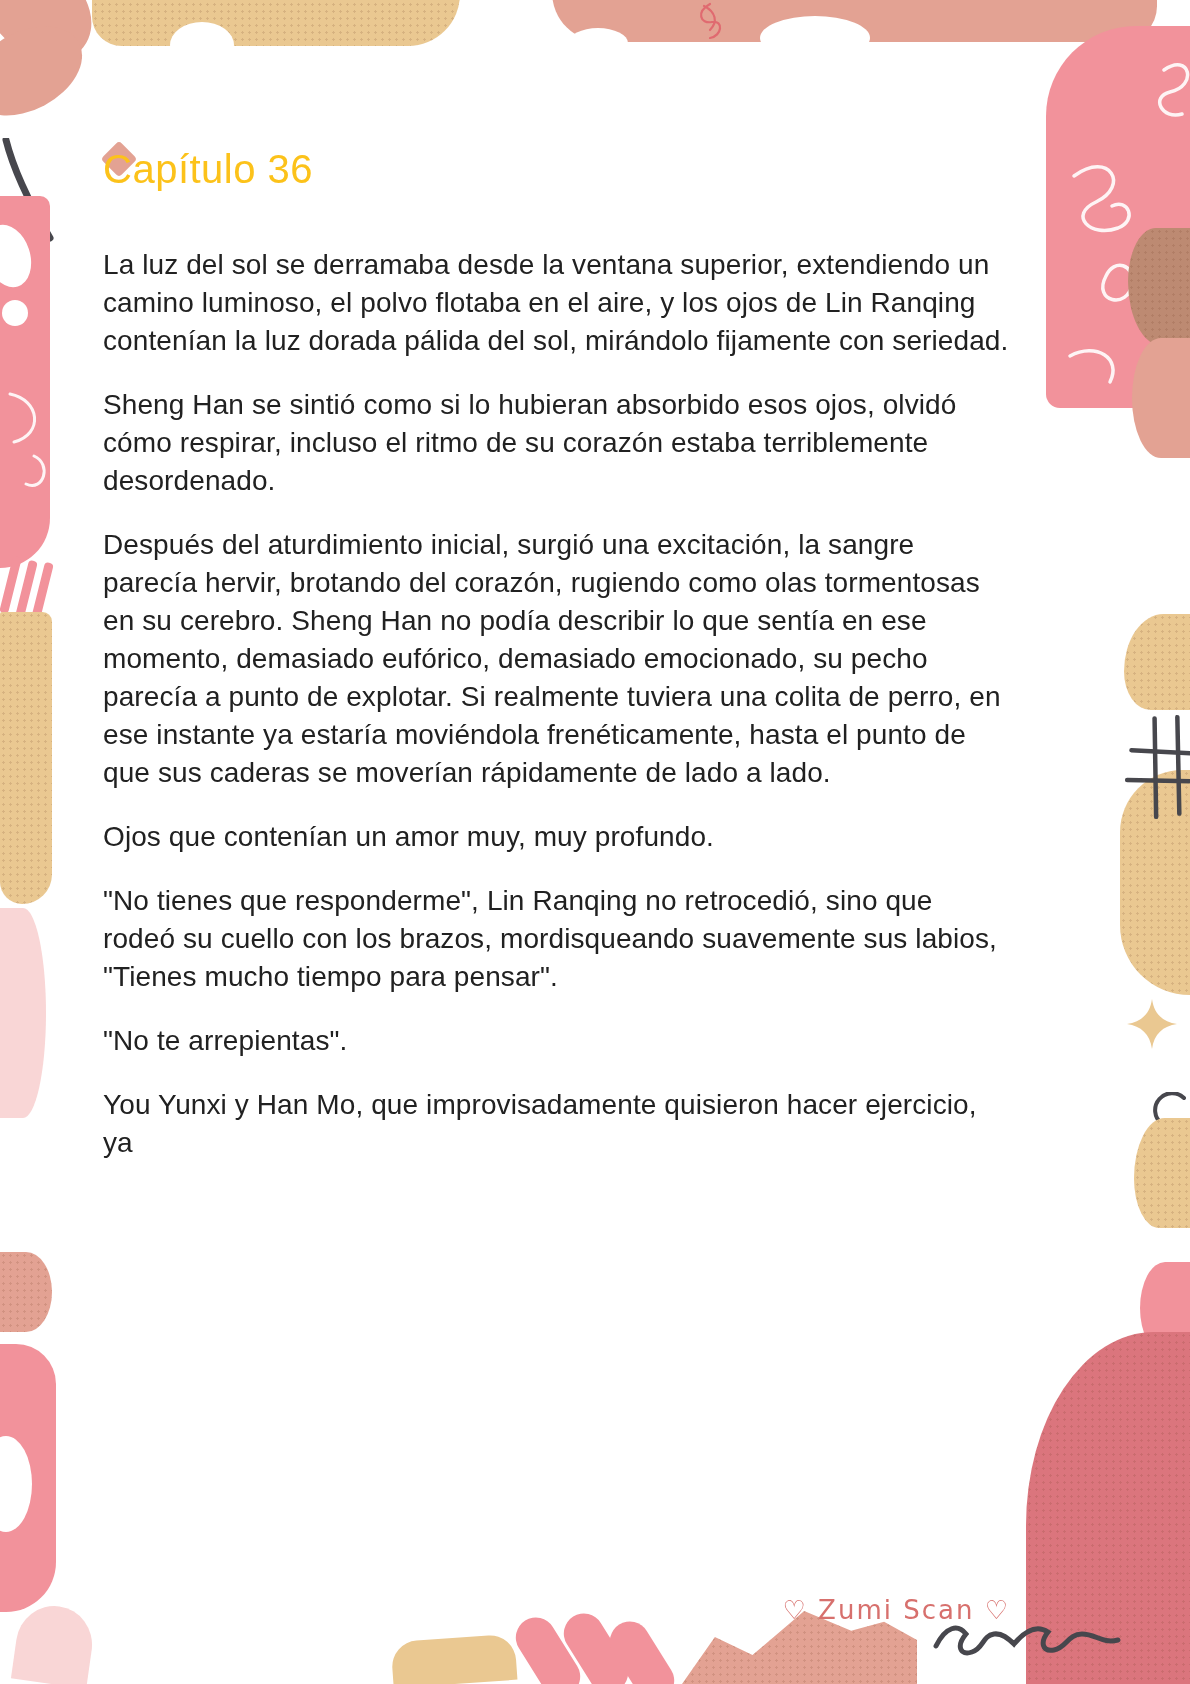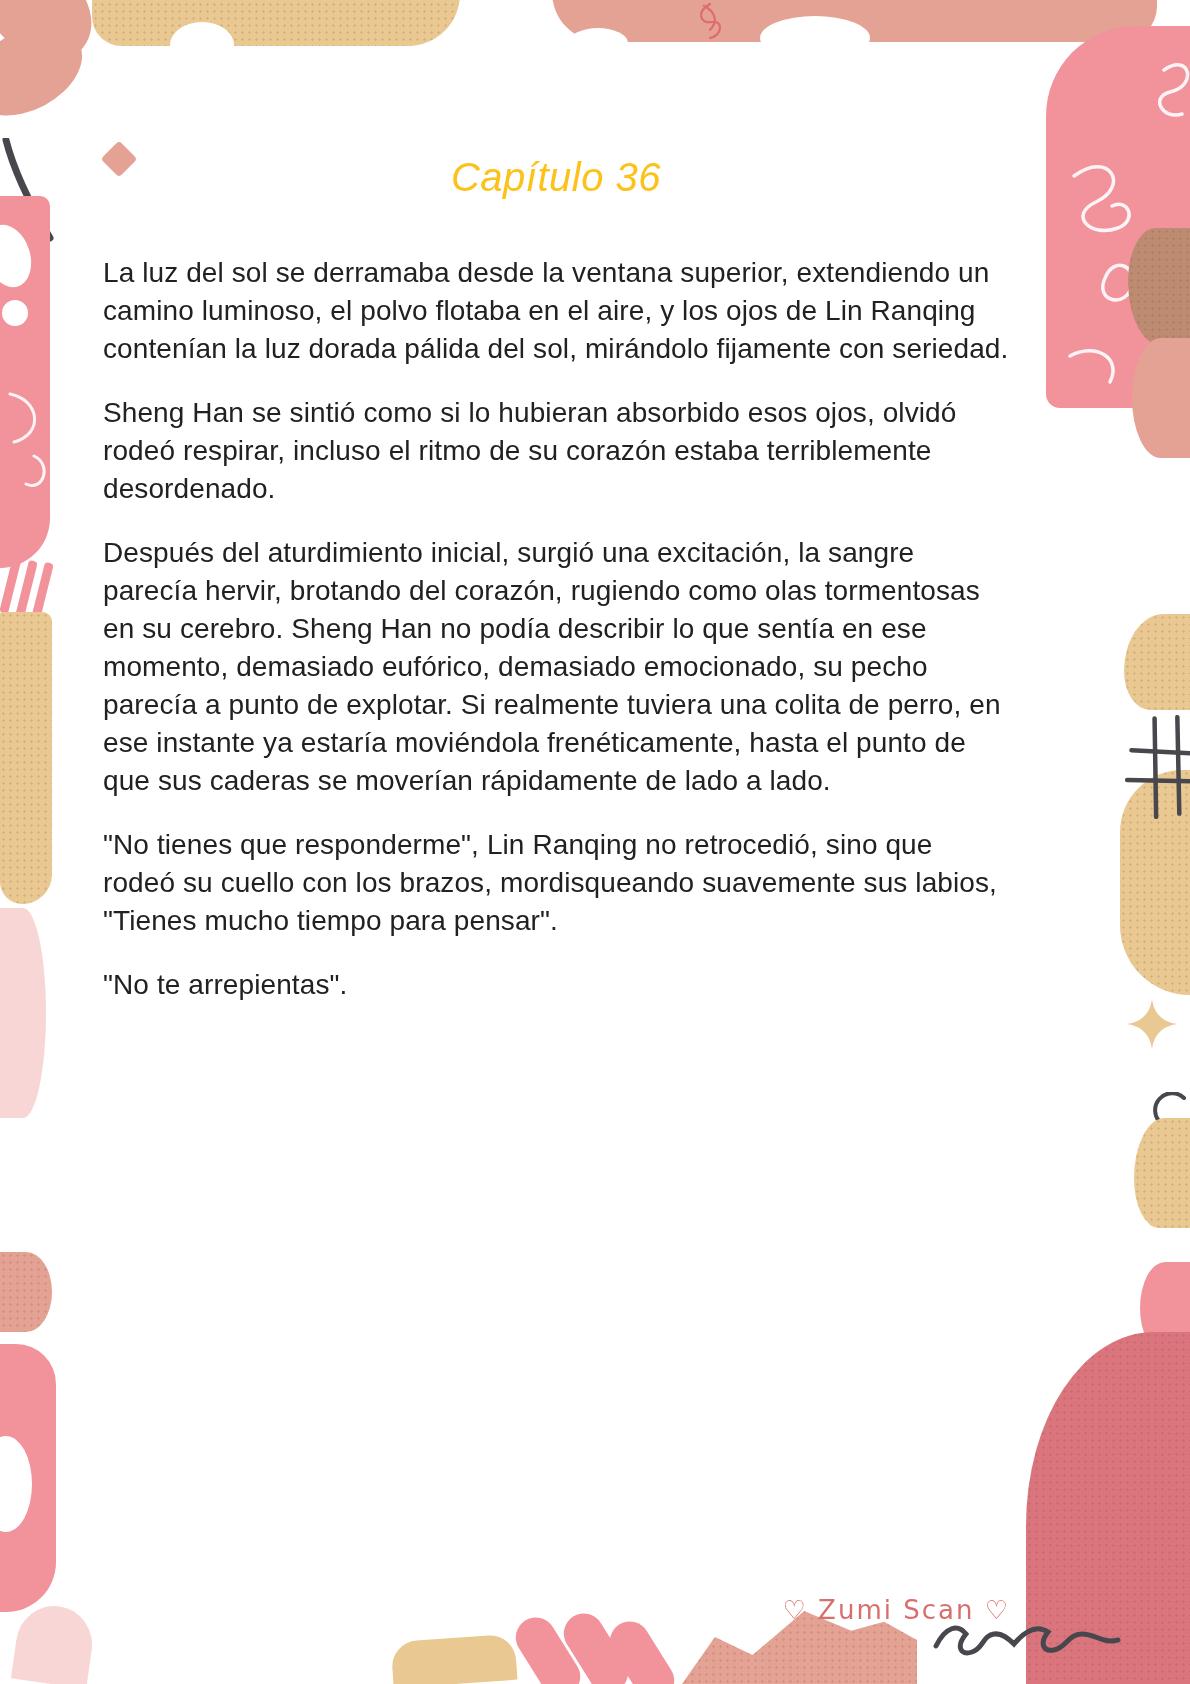--- a/index.html
+++ b/index.html
@@ -18,22 +18,22 @@
   .c-brown{background:var(--brown);} .c-redpink{background:var(--red-pink);}
   .c-white{background:#ffffff;}
   .speckle{background-image:radial-gradient(rgba(110,60,35,0.16) 1.2px, transparent 1.4px); background-size:7px 7px;}
   .sketch{color:var(--sketch-gray);} .reddoodle{color:var(--doodle-red);} .whitedoodle{color:#ffffff;}
   svg{display:block;}
 
   .content{
     position:absolute; left:103px; top:144px; width:906px; z-index:2;
   }
   .title{
-    margin:8px; font-size:40px; line-height:50px; font-weight:400;
-    color:var(--title-gold); text-align:center; letter-spacing:0.5px;font-style:italic;
+    margin:0; font-size:40px; line-height:50px; font-weight:400;
+    color:var(--title-gold); text-align:left; letter-spacing:0.5px;
   }
   .paragraphs{margin-top:52px;}
   .paragraphs p{
     margin:0 0 26px 0; font-size:28px; line-height:38px; color:var(--body-text);
     letter-spacing:0.1px;
   }
   .watermark{
     position:absolute; right:180px; top:1558px; z-index:3;
     font-family:"DejaVu Sans", sans-serif; font-size:26px; letter-spacing:2px;
     color:var(--watermark-coral);
@@ -119,22 +119,24 @@
     <div class="c-pink" style="left:528px; top:1614px; width:40px; height:86px; border-radius:20px; transform:rotate(-32deg);"></div>
     <div class="c-pink" style="left:576px; top:1610px; width:40px; height:86px; border-radius:20px; transform:rotate(-32deg);"></div>
     <div class="c-pink" style="left:622px; top:1618px; width:40px; height:86px; border-radius:20px; transform:rotate(-32deg);"></div>
     <div class="c-tan" style="left:392px; top:1638px; width:124px; height:46px; border-radius:26px 26px 0 0; transform:rotate(-4deg);"></div>
   </div>
 
   <main class="content">
     <h1 class="title">Capítulo 36</h1>
     <div class="paragraphs">
       <p>La luz del sol se derramaba desde la ventana superior, extendiendo un camino luminoso, el polvo flotaba en el aire, y los ojos de Lin Ranqing contenían la luz dorada pálida del sol, mirándolo fijamente con seriedad.</p>
-      <p>Sheng Han se sintió como si lo hubieran absorbido esos ojos, olvidó rodeó respirar, incluso el ritmo de su corazón estaba terriblemente desordenado.</p>
+      <p>Sheng Han se sintió como si lo hubieran absorbido esos ojos, olvidó cómo respirar, incluso el ritmo de su corazón estaba terriblemente desordenado.</p>
       <p>Después del aturdimiento inicial, surgió una excitación, la sangre parecía hervir, brotando del corazón, rugiendo como olas tormentosas en su cerebro. Sheng Han no podía describir lo que sentía en ese momento, demasiado eufórico, demasiado emocionado, su pecho parecía a punto de explotar. Si realmente tuviera una colita de perro, en ese instante ya estaría moviéndola frenéticamente, hasta el punto de que sus caderas se moverían rápidamente de lado a lado.</p>
+      <p>Ojos que contenían un amor muy, muy profundo.</p>
       <p>"No tienes que responderme", Lin Ranqing no retrocedió, sino que rodeó su cuello con los brazos, mordisqueando suavemente sus labios, "Tienes mucho tiempo para pensar".</p>
       <p>"No te arrepientas".</p>
+      <p>You Yunxi y Han Mo, que improvisadamente quisieron hacer ejercicio, ya</p>
     </div>
   </main>
 
   <div class="watermark">♡ Zumi Scan ♡</div>
 
 </div>
 
 </body></html>

